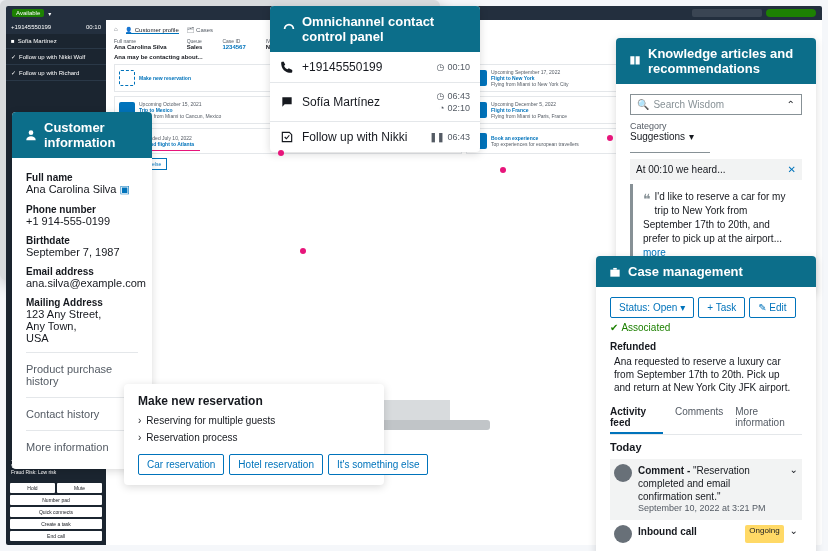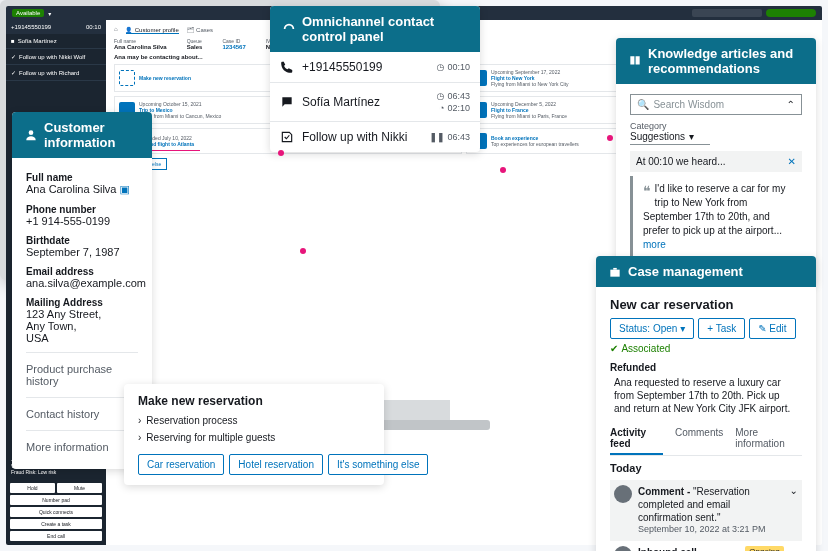--- a/index.html
+++ b/index.html
@@ -24,21 +24,21 @@
 .ccp-row{display:flex;align-items:center;padding:8px 10px;border-bottom:1px solid #e4e7ea;gap:8px}
 .ccp-row:last-child{border:none}
 .ccp-name{flex:1;font-size:12px;font-weight:500}
 .ccp-times{font-size:9px;color:#545b64;display:flex;flex-direction:column;align-items:flex-end;gap:2px}
 .ccp-times span{display:flex;align-items:center;gap:3px}
 
 
 #kb{right:12px;top:38px;width:200px;z-index:7}
 .kb-search{border:1px solid #879196;padding:4px 6px;font-size:10px;display:flex;align-items:center;gap:4px}
 .kb-cat{font-size:9px;color:#545b64;margin-top:6px}
-.kb-sel{font-size:10px;display:flex;align-items:center;gap:4px;border-bottom:1px solid #879196;width:80px;padding-bottom:2px}
+.kb-sel{font-size:10px;display:flex;align-items:center;gap:4px;border-bottom:1px solid #879196;width:80px;padding-bottom:10px}
 .kb-heard{background:#f2f3f3;padding:5px 6px;margin-top:6px;font-size:10px;display:flex;justify-content:space-between;align-items:center}
 .kb-quote{border-left:3px solid #879196;padding:6px 6px 6px 10px;margin-top:4px;font-size:10px;color:#16191f;line-height:1.4}
 .kb-more{color:#0073bb;cursor:pointer}
 .kb-show{color:#0073bb;font-size:10px;text-align:right;padding:6px 0 0;cursor:pointer}
 
 
 #case{right:12px;top:256px;width:220px;z-index:7}
 #case h3{font-size:13px;font-weight:600;margin-bottom:6px}
 .case-btns{display:flex;gap:4px;align-items:center;margin-bottom:8px;flex-wrap:wrap}
 .assoc{color:#1d8102;font-size:10px;display:flex;align-items:center;gap:3px}
@@ -327,21 +327,20 @@
   <div class="card-header">
     <span class="icon">
         <svg viewBox="0 0 24 24">
           <path d="M4 8h16v12H4z"></path>
           <path d="M9 8V5h6v3"></path>
         </svg>
       </span>
     <span>Case management</span>
   </div>
   <div class="card-body">
-    <h3>New car reservation</h3>
     <div class="case-btns">
       <button class="btn-outline"><span>Status: Open</span> ▾</button>
       <button class="btn-outline">+ Task</button>
       <button class="btn-outline">✎ <span>Edit</span></button>
       <span class="assoc">✔ <span>Associated</span></span>
     </div>
     <div class="case-sum-l">Refunded</div>
     <div class="case-sum">Ana requested to reserve a luxury car from September 17th to 20th. Pick up and return at New York City JFK airport.</div>
     <div class="tabs">
       <div class="tab active">Activity feed</div>
@@ -361,25 +360,25 @@
       <span>⌄</span>
     </div>
   </div>
 </div>
 
 <div class="card" id="guides">
   <div class="card-body">
     <h4>Make new reservation</h4>
     <div class="g-item">
         <span class="chev"></span>
-        <span>Reservation process</span>
+        <span>Reserving for multiple guests</span>
       </div>
     <div class="g-item">
         <span class="chev"></span>
-        <span>Reserving for multiple guests</span>
+        <span>Reservation process</span>
       </div>
     <div class="g-btns">
       <button class="btn-outline">Car reservation</button>
       <button class="btn-outline">Hotel reservation</button>
       <button class="btn-outline">It's something else</button>
     </div>
   </div>
 </div>
 
 <div class="pink" style="left:278px;top:150px"></div>

